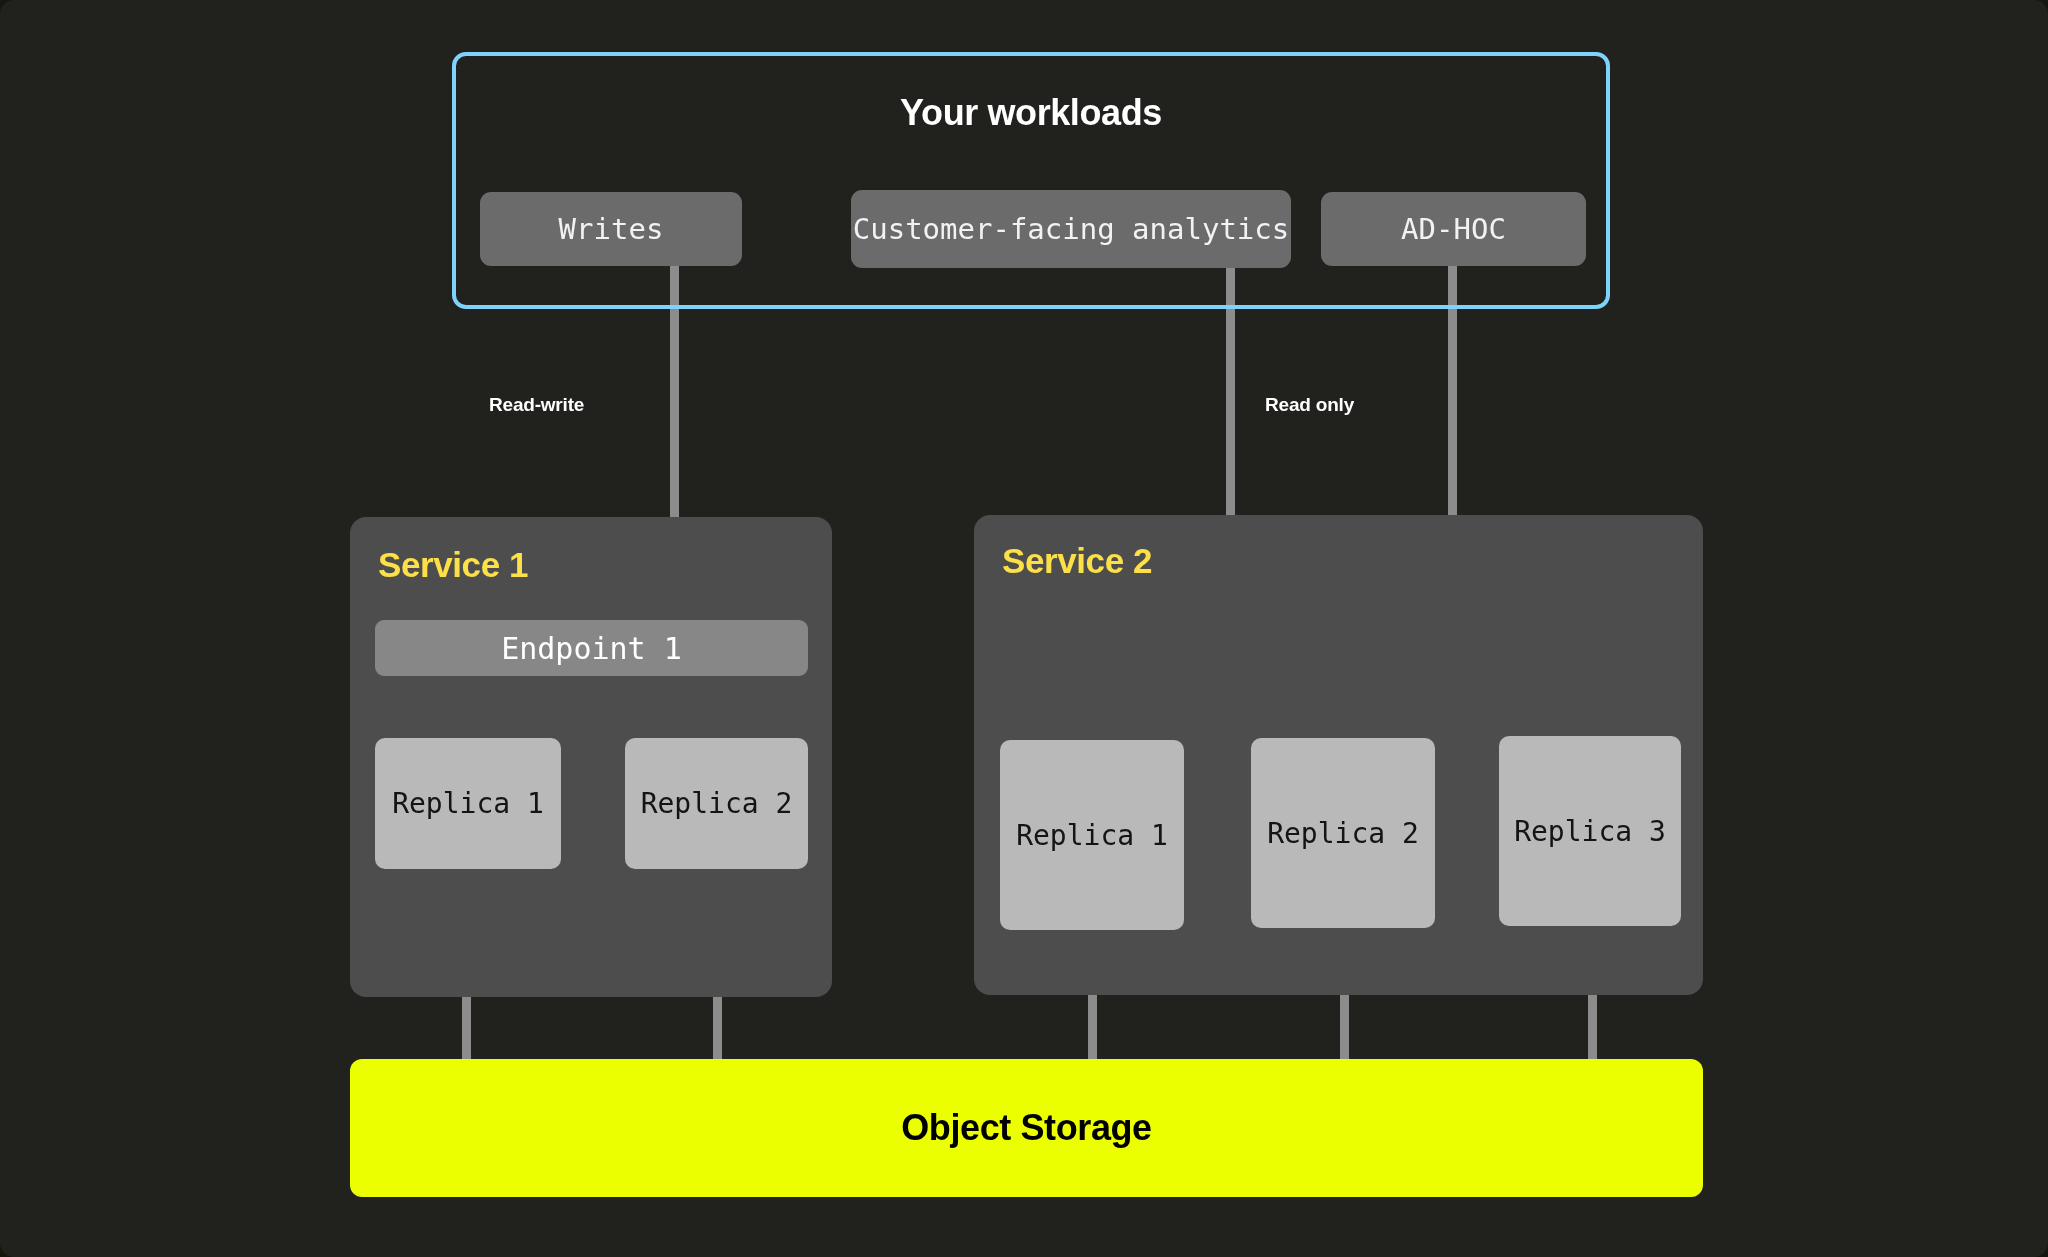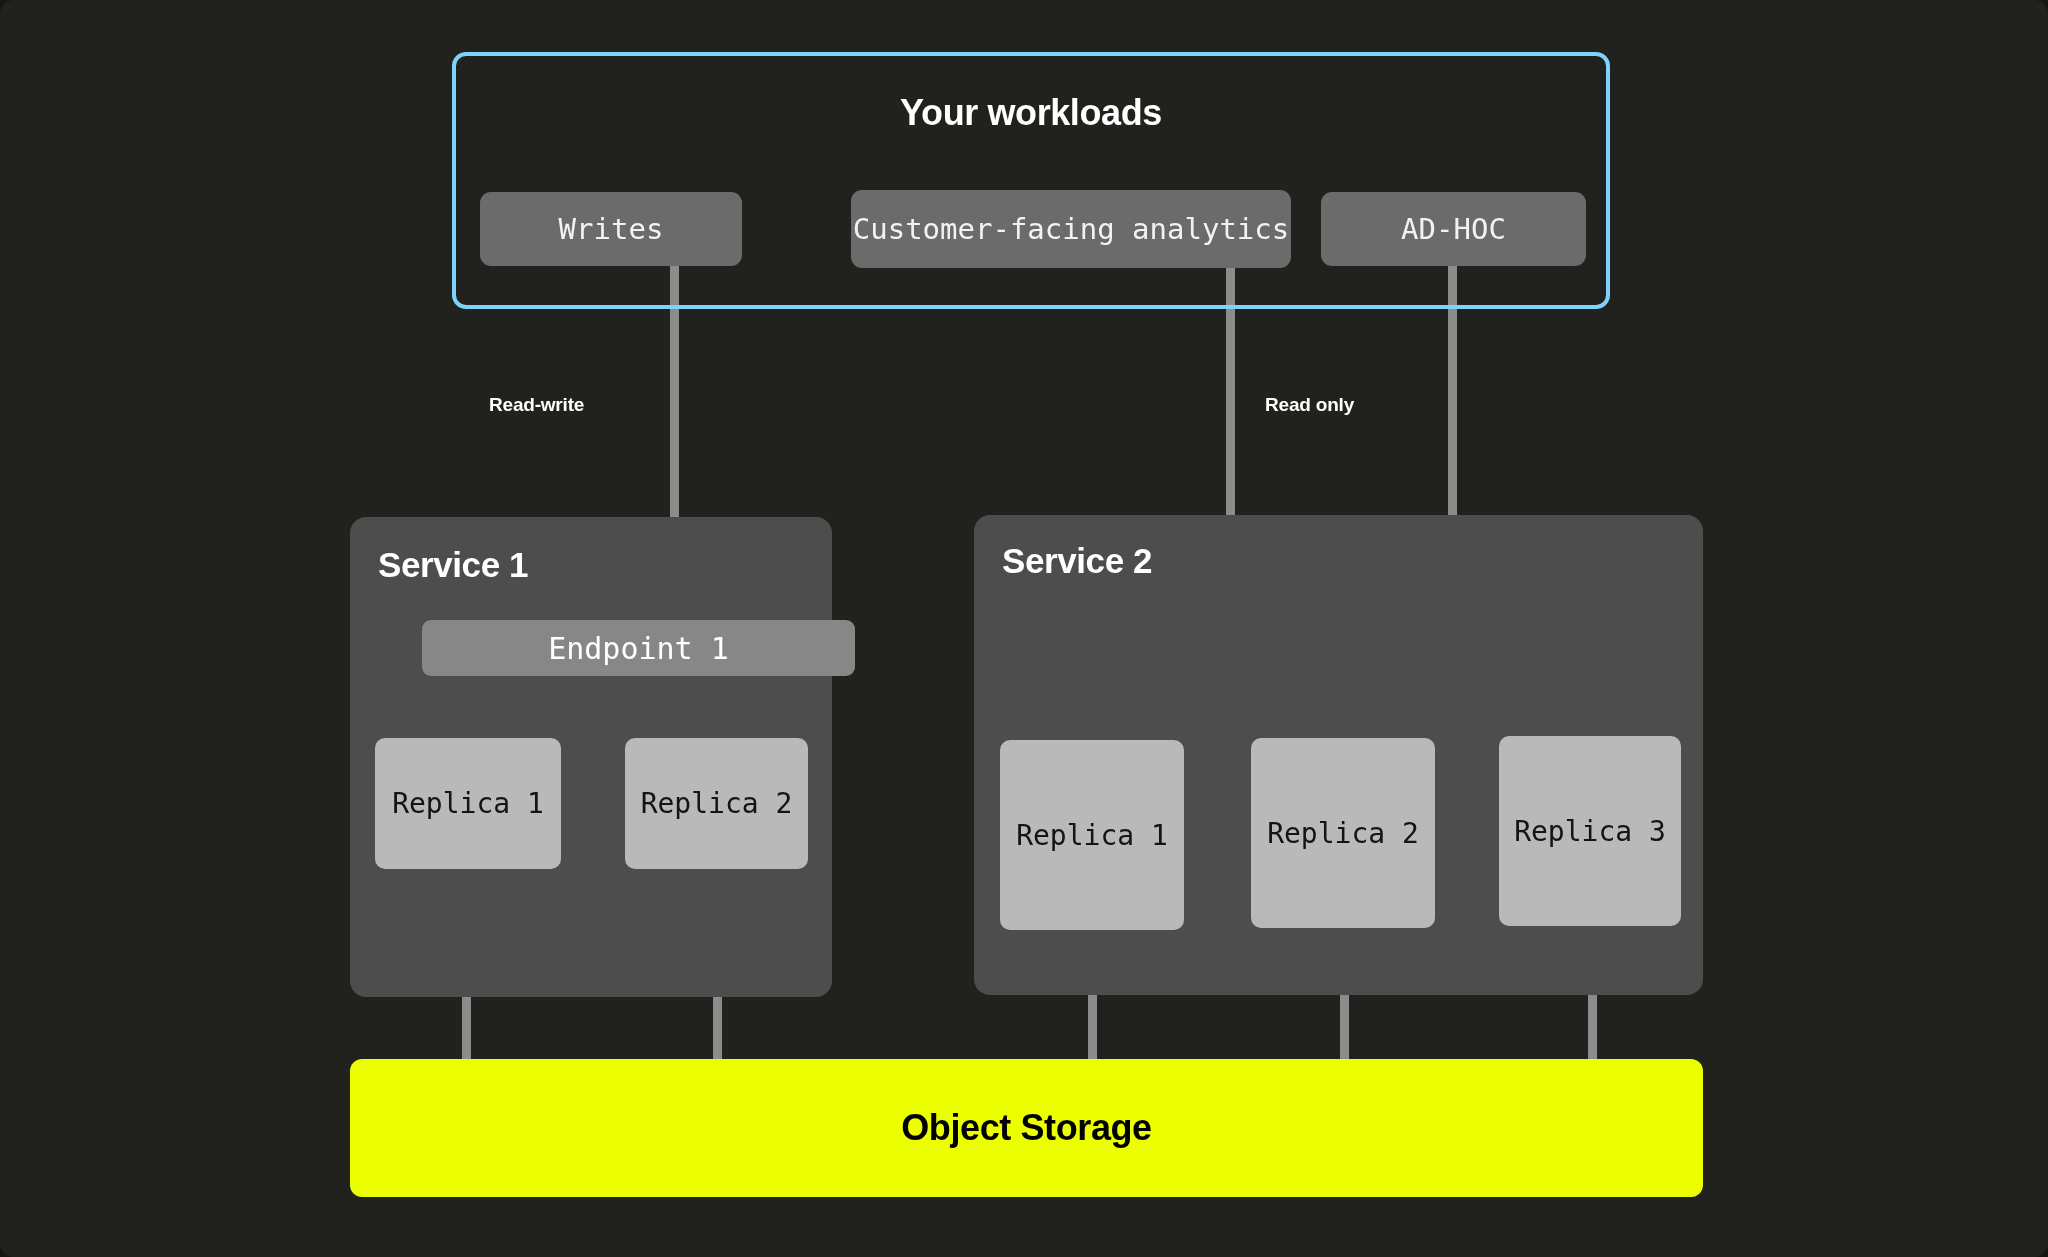--- a/index.html
+++ b/index.html
@@ -105,42 +105,41 @@
     background: #4d4d4d;
     border-radius: 16px;
     z-index: 3;
   }
   #service-1 { left: 350px; top: 517px; width: 482px; height: 480px; }
   #service-2 { left: 974px; top: 515px; width: 729px; height: 480px; }
 
   .service-title {
     position: absolute;
     left: 28px;
-    color: #ffffff;
+    color: #fde047;
     font-size: 35px;
     font-weight: bold;
     letter-spacing: -0.4px;
     z-index: 6;
   }
   #service-1-title { top: 28px; }
   #service-2-title { top: 26px; }
 
   .endpoint-bar {
     position: absolute;
     background: #878787;
     border-radius: 9px;
     color: #ffffff;
     font-family: "DejaVu Sans Mono", "Liberation Mono", monospace;
     font-size: 30px;
     display: flex;
     align-items: center;
     justify-content: center;
     z-index: 5;
     box-sizing: border-box;
-    margin-left: 47px;
   }
   #endpoint-1 { left: 375px;  top: 620px; width: 433px; height: 56px; }
   #endpoint-2 { left: 1000px; top: 618px; width: 680px; height: 56px; }
 
   .replica-box {
     position: absolute;
     background: #b9b9b9;
     border-radius: 10px;
     color: #141414;
     font-family: "DejaVu Sans Mono", "Liberation Mono", monospace;

